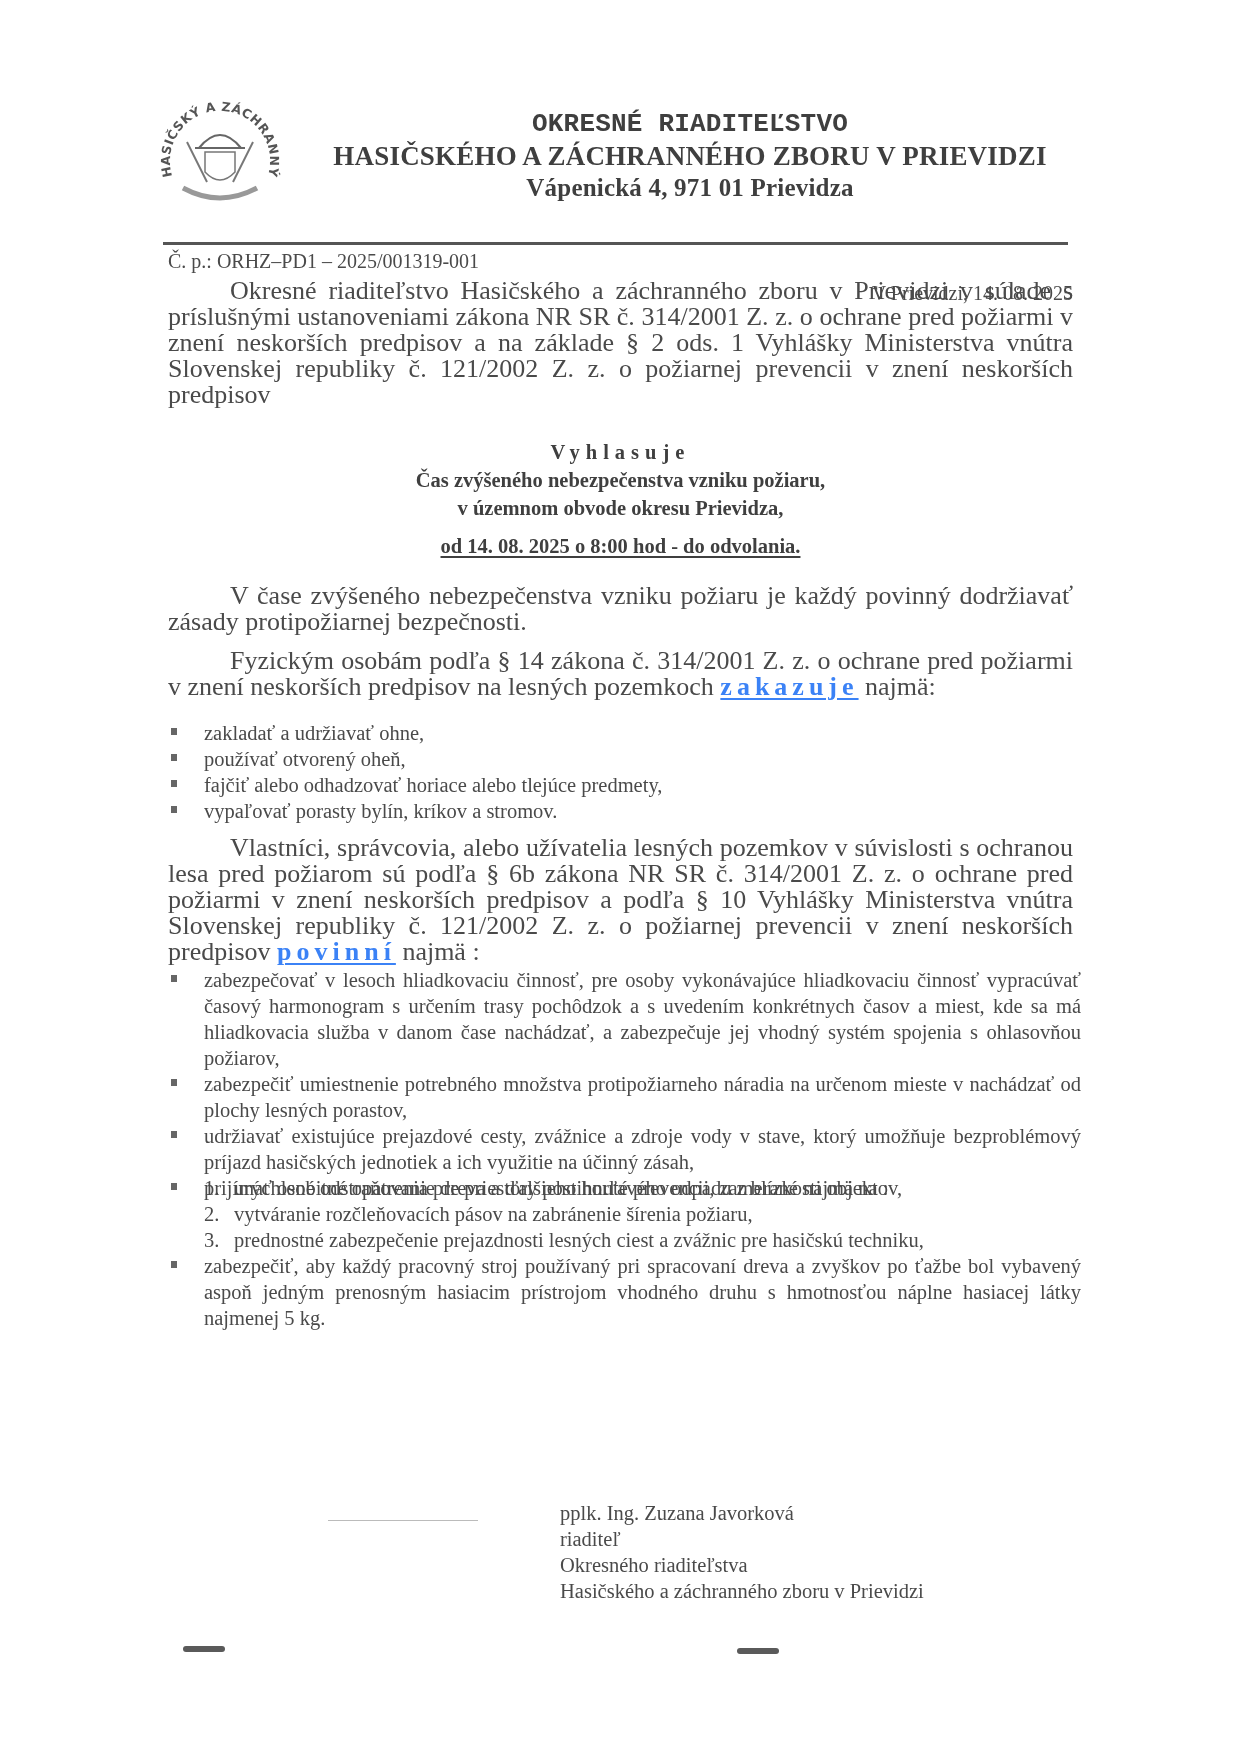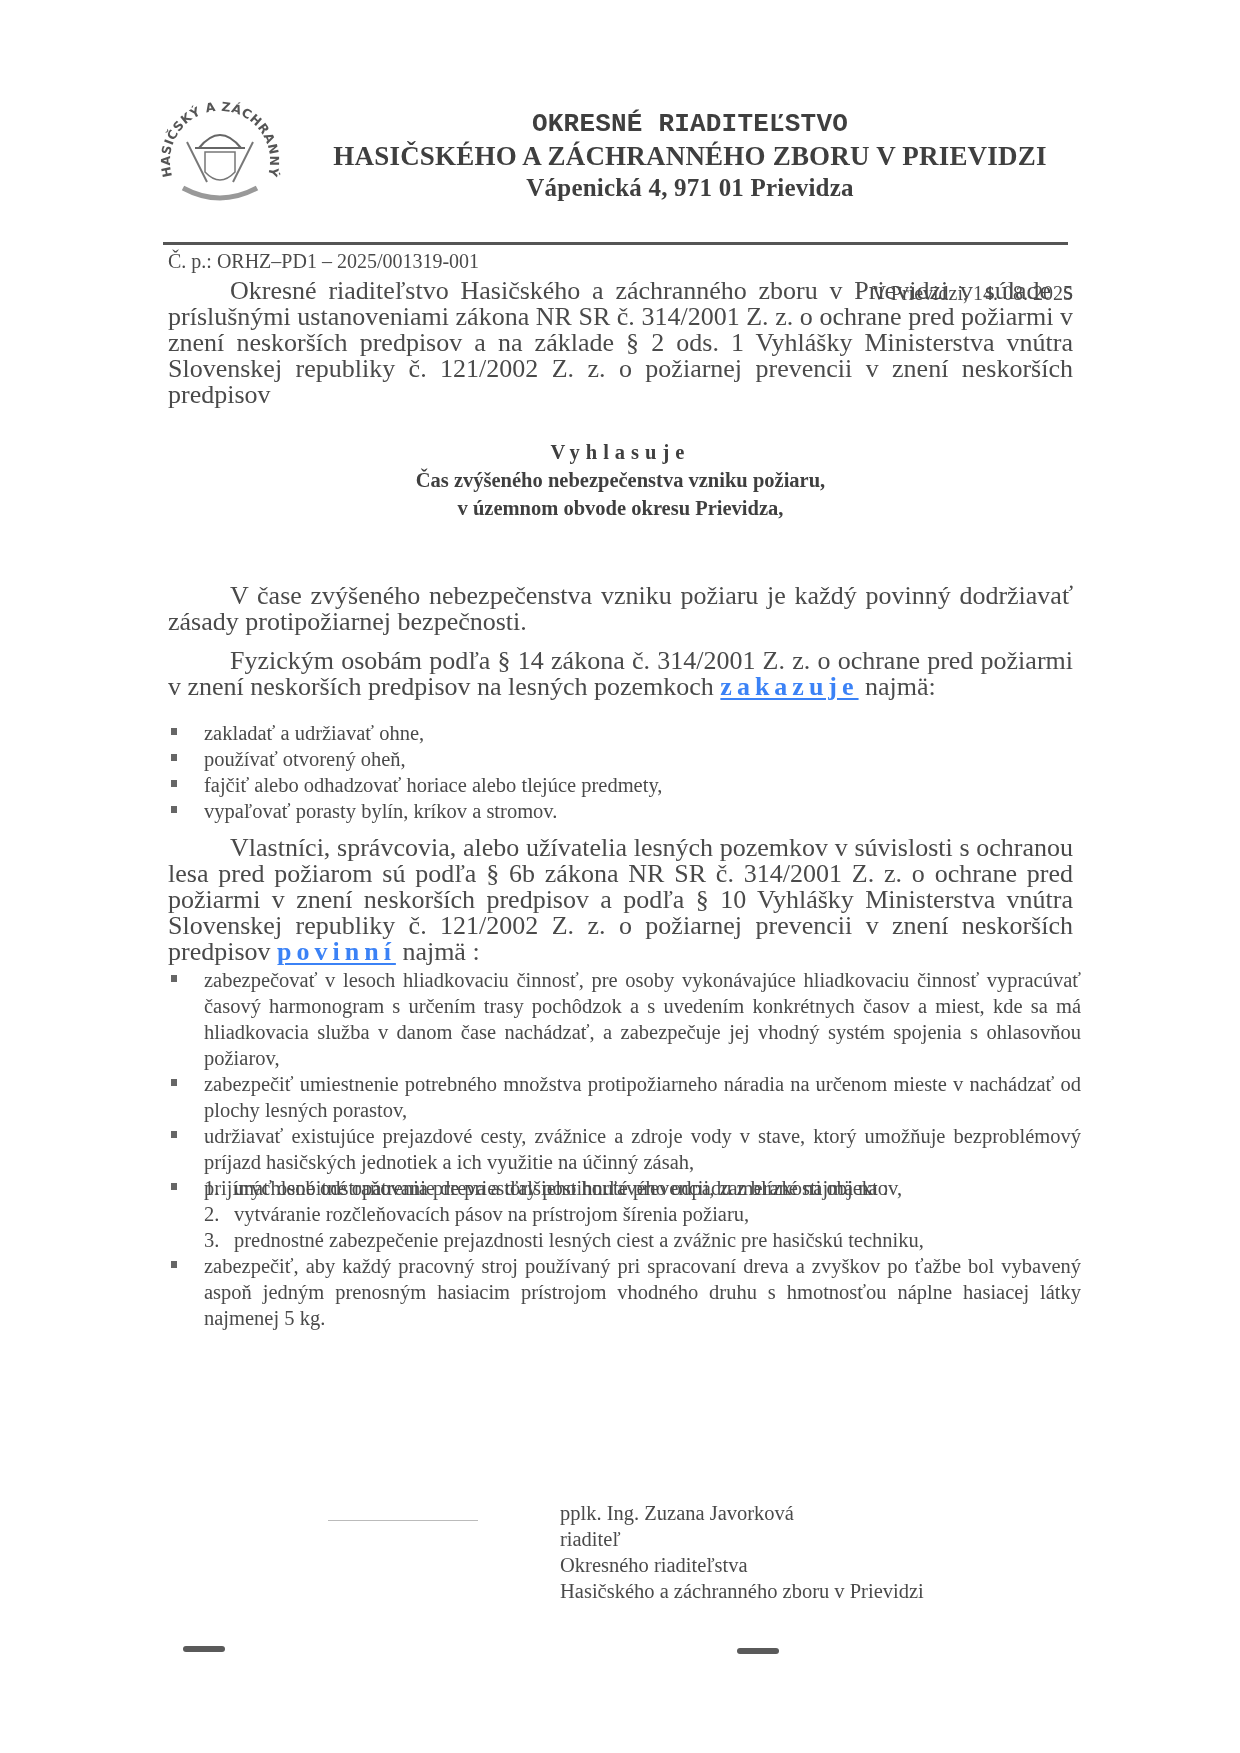--- a/index.html
+++ b/index.html
@@ -83,20 +83,21 @@
     <span class="ref-num">Č. p.: ORHZ–PD1 – 2025/001319-001</span>
     <span class="ref-date">V Prievidzi, 14. 08. 2025</span>
   </div>
 
   <p class="para text indent" style="top:278px; margin:0;">Okresné riaditeľstvo Hasičského a záchranného zboru v Prievidzi v súlade s príslušnými ustanoveniami zákona NR SR č. 314/2001 Z. z. o ochrane pred požiarmi v znení neskorších predpisov a na základe § 2 ods. 1 Vyhlášky Ministerstva vnútra Slovenskej republiky č. 121/2002 Z. z. o požiarnej prevencii v znení neskorších predpisov</p>
 
   <div class="center-block" style="top:438px;">
     <div class="spaced">Vyhlasuje</div>
     <div>Čas zvýšeného nebezpečenstva vzniku požiaru,</div>
     <div>v územnom obvode okresu Prievidza,</div>
+    <div style="margin-top:10px;"><span class="underline">od 14. 08. 2025 o 8:00 hod  - do odvolania.</span></div>
   </div>
 
   <p class="para text indent" style="top:583px; margin:0;">V čase zvýšeného nebezpečenstva vzniku požiaru je každý povinný dodržiavať zásady protipožiarnej bezpečnosti.</p>
 
   <p class="para text indent" style="top:648px; margin:0;"><span>Fyzickým osobám podľa § 14 zákona č. 314/2001 Z. z. o ochrane pred požiarmi v znení neskorších predpisov na lesných pozemkoch </span><span class="emph">zakazuje</span><span> najmä:</span></p>
 
   <ul class="list" style="top:712px;">
     <li><span class="bullet"></span><span>zakladať a udržiavať ohne,</span></li>
     <li><span class="bullet"></span><span>používať otvorený oheň,</span></li>
     <li><span class="bullet"></span><span>fajčiť alebo odhadzovať horiace alebo tlejúce predmety,</span></li>
@@ -107,21 +108,21 @@
 
   <ul class="list" style="top:959px;">
     <li><span class="bullet"></span><span>zabezpečovať v lesoch hliadkovaciu činnosť, pre osoby vykonávajúce hliadkovaciu činnosť vypracúvať časový harmonogram s určením trasy pochôdzok a s uvedením konkrétnych časov a miest, kde sa má hliadkovacia služba v danom čase nachádzať, a zabezpečuje jej vhodný systém spojenia s ohlasovňou požiarov,</span></li>
     <li><span class="bullet"></span><span>zabezpečiť umiestnenie potrebného množstva protipožiarneho náradia na určenom mieste v nachádzať od plochy lesných porastov,</span></li>
     <li><span class="bullet"></span><span>udržiavať existujúce prejazdové cesty, zvážnice a zdroje vody v stave, ktorý umožňuje bezproblémový príjazd hasičských jednotiek a ich využitie na účinný zásah,</span></li>
     <li><span class="bullet"></span><span>prijímať osobitné opatrenia pre priestory postihnuté prevencii, zamerané najmä na :</span></li>
   </ul>
 
   <ul class="list numlist" style="top:1167px;">
     <li><span class="num">1.</span><span>urýchlené odstraňovanie dreva a ďalšieho horľavého odpadu z blízkosti objektov,</span></li>
-    <li><span class="num">2.</span><span>vytváranie rozčleňovacích pásov na prístrojom šírenia požiaru,</span></li>
+    <li><span class="num">2.</span><span>vytváranie rozčleňovacích pásov na zabránenie šírenia požiaru,</span></li>
     <li><span class="num">3.</span><span>prednostné zabezpečenie prejazdnosti lesných ciest a zvážnic pre hasičskú techniku,</span></li>
   </ul>
 
   <ul class="list" style="top:1245px;">
     <li><span class="bullet"></span><span>zabezpečiť, aby každý pracovný stroj používaný pri spracovaní dreva a zvyškov po ťažbe bol vybavený aspoň jedným prenosným hasiacim prístrojom vhodného druhu s hmotnosťou náplne hasiacej látky najmenej 5 kg.</span></li>
   </ul>
 
   <div class="sig-line"></div>
   <div class="signature">
     <div>pplk. Ing. Zuzana Javorková</div>

